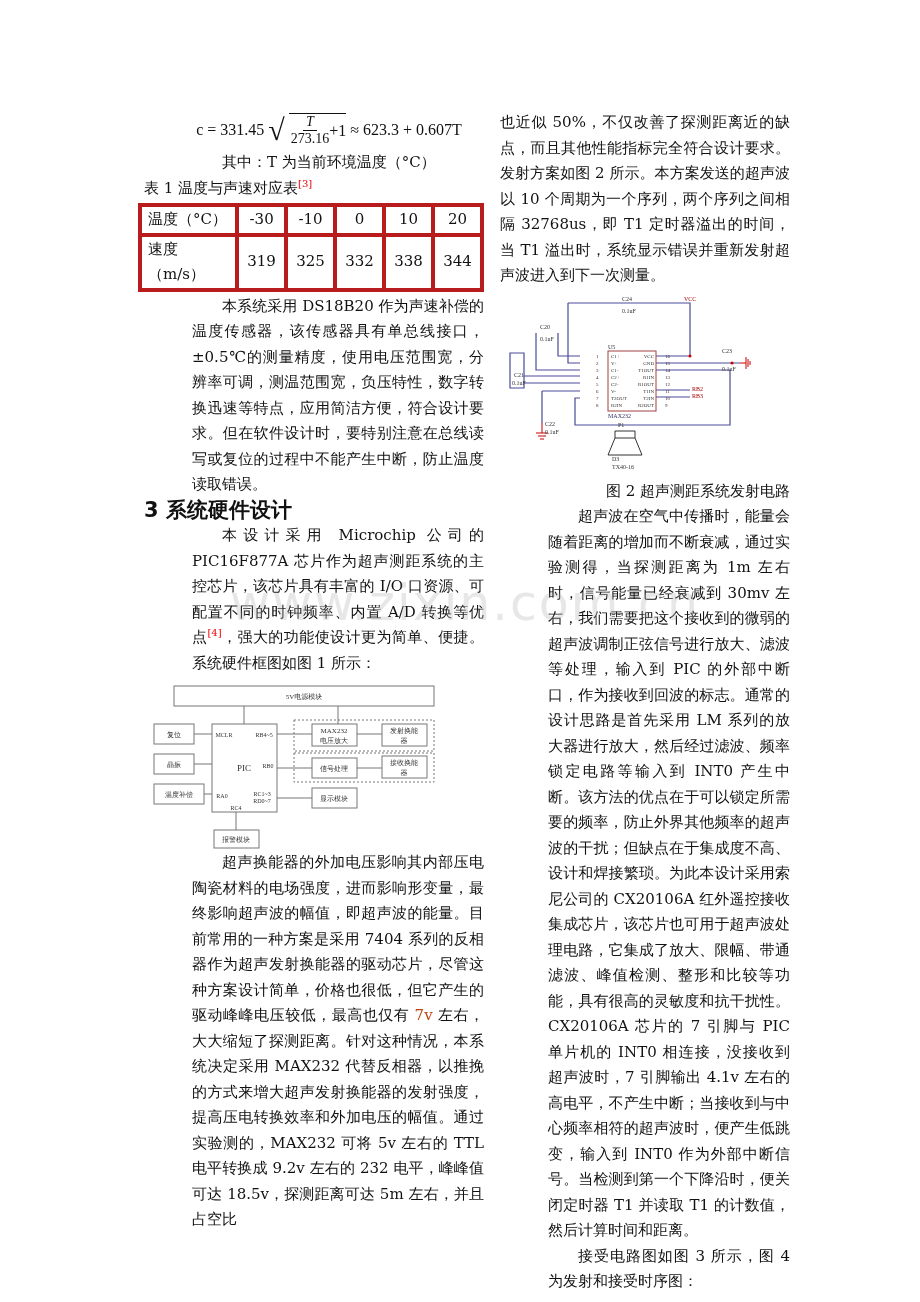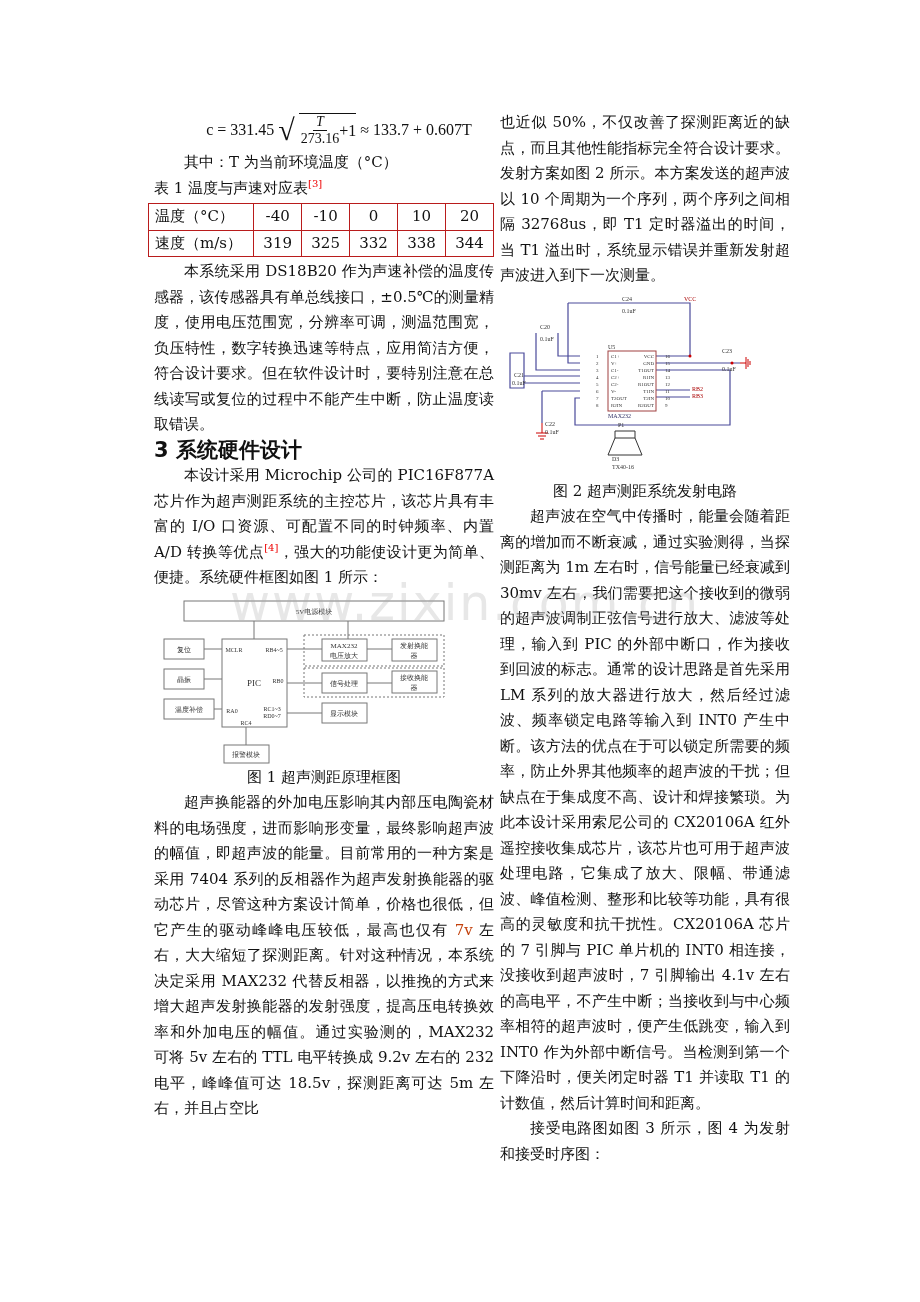--- a/index.html
+++ b/index.html
@@ -1,65 +1,65 @@
 <!DOCTYPE html>
 <html><head>
 <meta charset="utf-8">
 <style>
   html,body{margin:0;padding:0;background:#fff;}
   body{width:920px;height:1302px;position:relative;overflow:hidden;font-family:"DejaVu Serif","Liberation Serif",serif;color:#111;}
   .col{position:absolute;font-size:15px;line-height:25.5px;}
-  #left{left:154px;top:110px;width:340px;}
+  #left{left:144px;top:110px;width:340px;}
   #right{left:500px;top:110px;width:290px;}
   p{margin:0;text-align:justify;}
-  .indent{text-indent:2em;}
+  .indent{text-indent:2em;margin-left:48px;}
   .formula{font-family:"Liberation Serif",serif;font-style:italic;text-align:center;font-size:16px;height:40px;display:flex;align-items:center;justify-content:center;gap:4px;padding-left:30px;}
   .formula .n{font-style:normal;}
   .frac{display:inline-flex;flex-direction:column;align-items:center;font-size:14px;line-height:16px;}
   .frac .num{border-bottom:1px solid #111;padding:0 3px;}
   .sqrt{border-top:1px solid #111;display:inline-flex;align-items:center;padding-left:2px;}
   .sqrtsign{font-size:30px;font-style:normal;line-height:30px;}
   .sup{color:#e00;font-size:10px;vertical-align:super;line-height:0;}
   .red{color:#c2410c;}
   table{border-collapse:collapse;margin:2px 0 2px -6px;font-size:15px;}
-  td{border:1px solid #b91c1c;padding:0 6px;height:24px;text-align:center;}
+  td{border:4px solid #b91c1c;padding:0 6px;height:24px;text-align:center;}
   td.h{text-align:left;width:98px;}
   td.v{width:36px;}
   h3{margin:0;font-size:21px;font-weight:bold;font-family:"DejaVu Sans","Liberation Sans",sans-serif;}
   .subhead{margin:0;}
   .figure{position:relative;}
-  .caption{text-align:center;font-size:15px;}
+  .caption{text-align:right;font-size:15px;}
   .fig1{height:170px;margin:4px 0 0 0;text-align:right;}
   .fig2{height:180px;margin:4px 0 6px 0;}
   .watermark{position:absolute;left:230px;top:575px;font-family:"DejaVu Sans",sans-serif;font-size:49px;color:rgba(170,170,170,0.28);letter-spacing:2px;pointer-events:none;}
   svg text{font-family:"Liberation Serif",serif;}
 </style>
 </head>
 <body>
 
 <div id="left" class="col">
   <div class="formula">
     <span class="n">c = 331.45</span>
     <span class="sqrtsign">√</span>
     <span class="sqrt">
       <span class="frac">
         <span class="num">T</span>
         <span class="n">273.16</span>
       </span>
       <span class="n">+1</span>
     </span>
-    <span class="n">≈ 133.7 + 0.607T</span>
+    <span class="n">≈ 623.3 + 0.607T</span>
   </div>
   <p class="indent">其中：T 为当前环境温度（°C）</p>
   <p><span>表 1  温度与声速对应表</span><span class="sup">[3]</span></p>
   <table>
     <tbody>
         <tr>
       <td class="h">温度（°C）</td>
-      <td class="v">-40</td>
+      <td class="v">-30</td>
       <td class="v">-10</td>
       <td class="v">0</td>
       <td class="v">10</td>
       <td class="v">20</td>
     </tr>
     <tr>
       <td class="h">速度（m/s）</td>
       <td class="v">319</td>
       <td class="v">325</td>
       <td class="v">332</td>
@@ -108,21 +108,20 @@
         <text x="260" y="53">发射换能</text>
         <text x="260" y="63">器</text>
         <text x="190" y="91">信号处理</text>
         <text x="260" y="85">接收换能</text>
         <text x="260" y="95">器</text>
         <text x="190" y="121">显示模块</text>
         <text x="92" y="162">报警模块</text>
       </g>
     </svg>
   </div>
-  <p class="caption">图 1  超声测距原理框图</p>
   <p class="indent"><span>超声换能器的外加电压影响其内部压电陶瓷材料的电场强度，进而影响形变量，最终影响超声波的幅值，即超声波的能量。目前常用的一种方案是采用 7404 系列的反相器作为超声发射换能器的驱动芯片，尽管这种方案设计简单，价格也很低，但它产生的驱动峰峰电压较低，最高也仅有 </span><span class="red">7v</span><span> 左右，大大缩短了探测距离。针对这种情况，本系统决定采用 MAX232 代替反相器，以推挽的方式来增大超声发射换能器的发射强度，提高压电转换效率和外加电压的幅值。通过实验测的，MAX232 可将 5v 左右的 TTL 电平转换成 9.2v 左右的 232 电平，峰峰值可达 18.5v，探测距离可达 5m 左右，并且占空比</span></p>
 </div>
 
 <div id="right" class="col">
   <p>也近似 50%，不仅改善了探测距离近的缺点，而且其他性能指标完全符合设计要求。发射方案如图 2 所示。本方案发送的超声波以 10 个周期为一个序列，两个序列之间相隔 32768us，即 T1 定时器溢出的时间，当 T1 溢出时，系统显示错误并重新发射超声波进入到下一次测量。</p>
 
   <div class="figure fig2">
     <svg width="290" height="180" viewBox="0 0 290 180">
       <g stroke="#4a4a9a" stroke-width="1.2" fill="none">
         <path d="M68 10 H190 V63 H148"></path>

